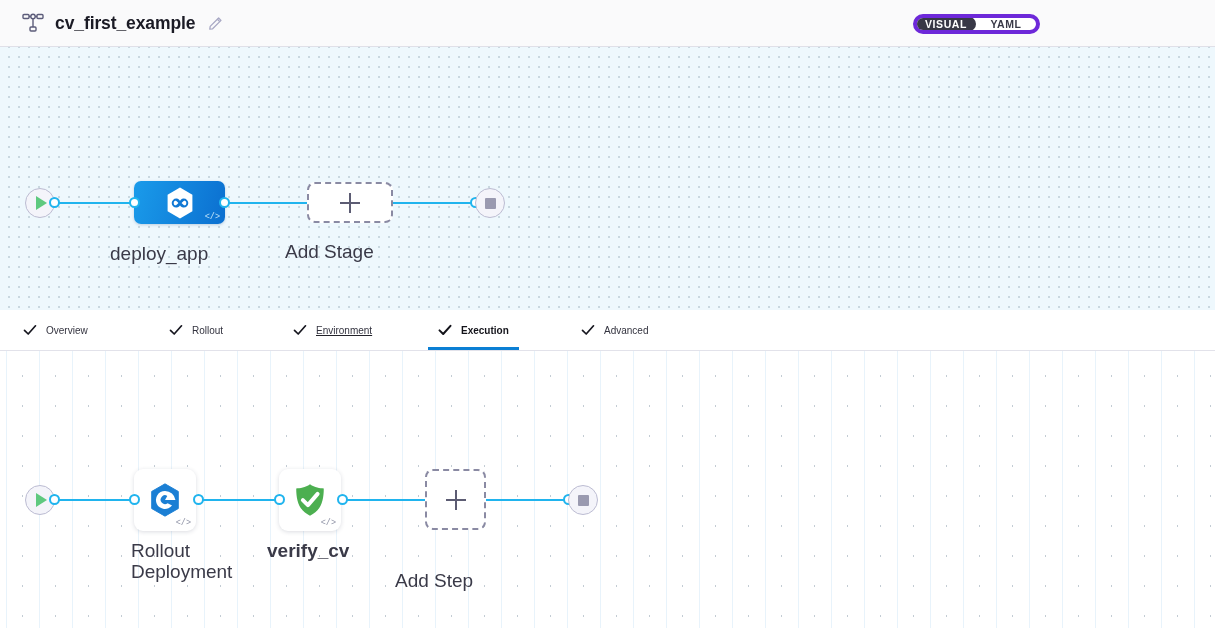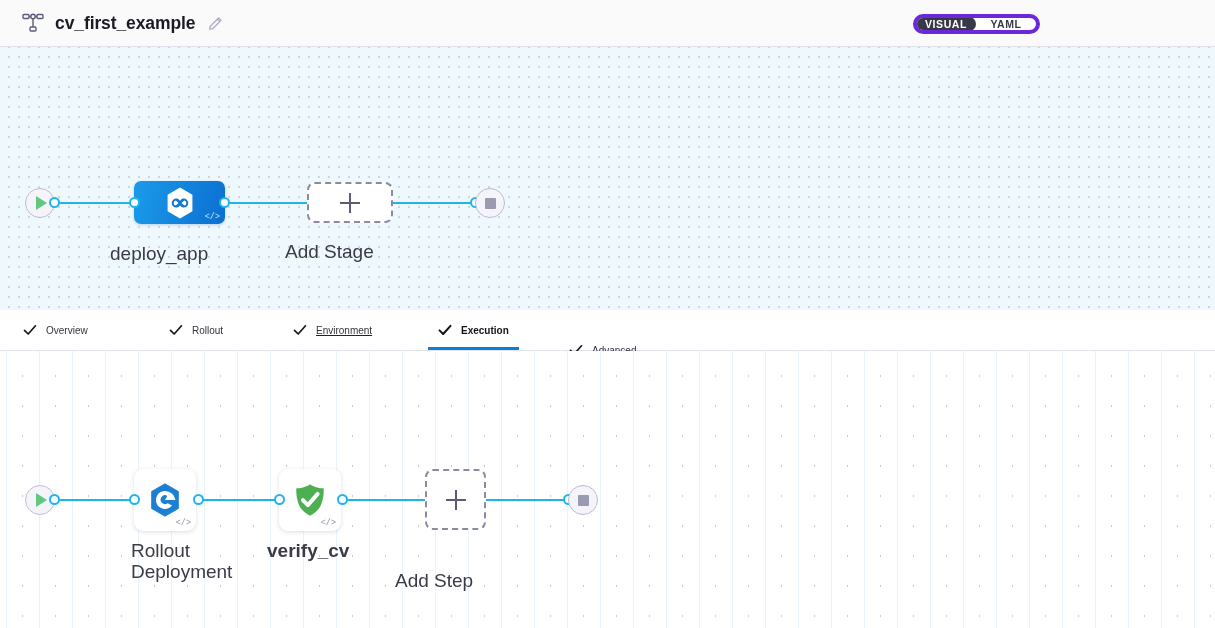--- a/index.html
+++ b/index.html
@@ -347,21 +347,21 @@
       <span class="tab-label">Environment</span>
     </div>
     <div class="tab active" style="left:428px; padding:0 10px;">
       <span class="tab-check">
         <svg viewBox="0 0 14 14" width="14" height="14">
             <path d="M1.5 7.4 L5.2 11 L12.5 2.8" fill="none" stroke="#13131a" stroke-width="2" stroke-linecap="round" stroke-linejoin="round"></path>
           </svg>
       </span>
       <span class="tab-label">Execution</span>
     </div>
-    <div class="tab" style="left:567px;margin-top:20px;">
+    <div class="tab" style="left:579px;">
       <span class="tab-check">
         <svg viewBox="0 0 14 14" width="14" height="14">
             <path d="M1.5 7.4 L5.2 11 L12.5 2.8" fill="none" stroke="#16161f" stroke-width="1.7" stroke-linecap="round" stroke-linejoin="round"></path>
           </svg>
       </span>
       <span class="tab-label">Advanced</span>
     </div>
   </div>
 
   <div class="canvas canvas-steps">

